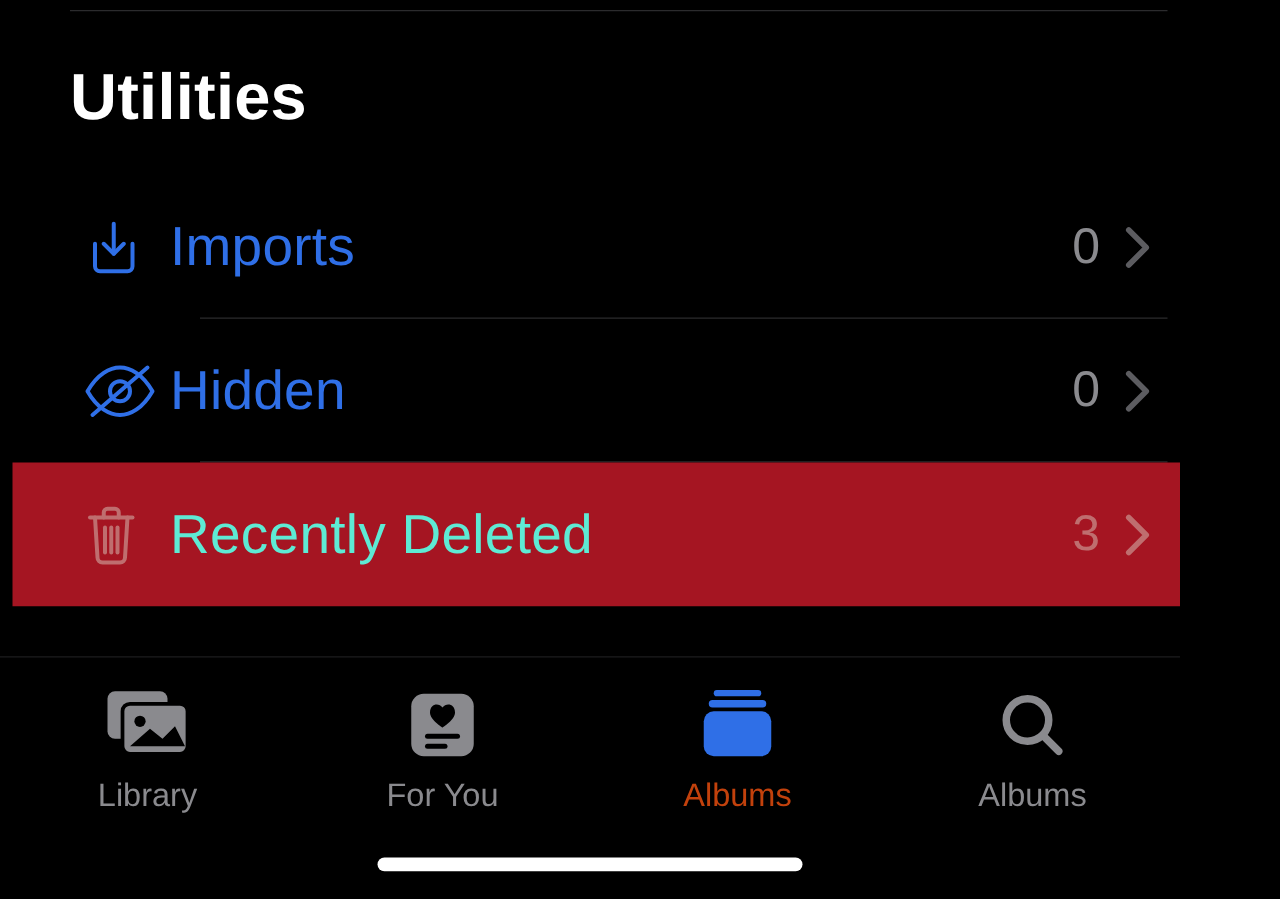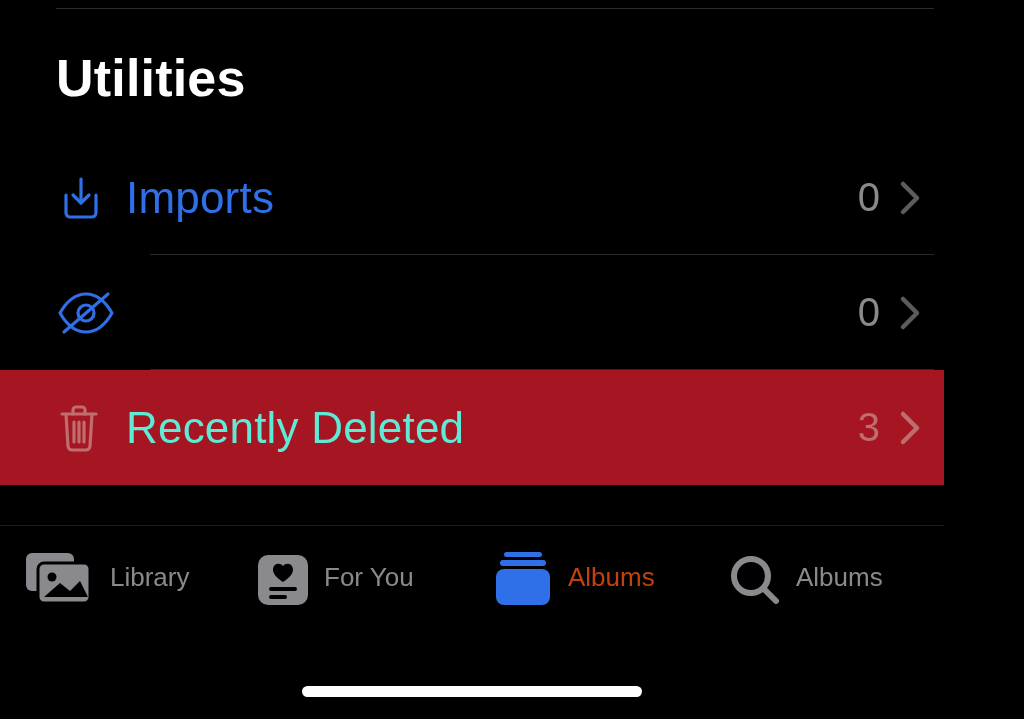--- a/index.html
+++ b/index.html
@@ -1,37 +1,37 @@
 <!DOCTYPE html>
 <html><head>
   <meta charset="utf-8">
   <style>
     * { margin:0; padding:0; box-sizing:border-box; -webkit-font-smoothing:antialiased; }
     html, body { width:1024px; height:719px; background:#000; font-family:-apple-system,"SF Pro Display","Helvetica Neue",Arial,sans-serif; overflow:hidden; }
     .screen { position:relative; width:944px; height:719px; background:#000; }
     .hr-top { position:absolute; top:8px; left:56px; right:10px; height:1px; background:#2b2b2d; }
     .title { position:absolute; left:56px; top:48px; font-size:52px; font-weight:700; color:#fff; letter-spacing:.2px; }
-    .list { position:absolute; left:0; right:0; top:140px; }
+    .list { position:absolute; left:10px; right:0; top:140px; }
     .row { position:relative; display:flex; align-items:center; height:115px; }
     .row .indent { width:56px; flex:0 0 56px; }
     .row .icon-slot { width:70px; flex:0 0 70px; display:flex; align-items:center; justify-content:flex-start; }
     .row .label { font-size:44px; font-weight:400; color:#2f6fe7; letter-spacing:.2px; }
     .row .spacer { flex:1; }
     .row .count { font-size:40px; color:#8a8a8e; margin-right:10px; }
     .row .chev { flex:0 0 40px; display:flex; align-items:center; justify-content:center; margin-right:14px; }
     .row .sep { position:absolute; bottom:0; left:150px; right:10px; height:1px; background:#2b2b2d; }
     .row.highlight { background:#a51522; }
     .row.highlight .label { color:#5eead4; }
     .row.highlight .count { color:#bf6e6f; }
     .row.highlight .icon-slot svg { stroke:#bf6e6f; }
     .row.highlight .chev svg { stroke:#bf6e6f; }
 
     .tabbar { position:absolute; left:0; right:0; bottom:0; height:194px; background:#000; display:flex; align-items:flex-start; justify-content:space-around; padding-top:20px; }
     .tabbar::before { content:""; position:absolute; top:0; left:0; right:0; height:1px; background:#1c1c1e; }
-    .tab { display:flex; flex-direction:row; align-items:center; gap:12px; width:200px; }
+    .tab { display:flex; flex-direction:column; align-items:center; gap:12px; width:200px; }
     .tab .tab-icon { height:64px; display:flex; align-items:flex-end; justify-content:center; }
     .tab .tab-label { font-size:26px; color:#8a8a8e; }
     .tab.active .tab-label { color:#c2410c; }
 
     .home-indicator { position:absolute; bottom:22px; left:50%; transform:translateX(-50%); width:340px; height:11px; background:#fff; border-radius:6px; }
   </style>
 </head>
 <body>
 
 <div class="screen">
@@ -63,20 +63,21 @@
 
     <div class="row">
       <div class="indent"></div>
       <div class="icon-slot">
         <svg width="60" height="50" viewBox="0 0 60 50" fill="none" stroke="#2f6fe7" stroke-width="3.2" stroke-linecap="round" stroke-linejoin="round">
           <path d="M4 25 C12 11 22 6 30 6 C38 6 48 11 56 25 C48 39 38 44 30 44 C22 44 12 39 4 25 Z"></path>
           <circle cx="30" cy="25" r="8"></circle>
           <path d="M8 44 L52 6"></path>
         </svg>
       </div>
+      <div class="label">Hidden</div>
       <div class="spacer"></div>
       <div class="count">0</div>
       <div class="chev">
         <svg width="22" height="36" viewBox="0 0 22 36" fill="none" stroke="#5c5c60" stroke-width="4.5" stroke-linecap="round" stroke-linejoin="round">
             <path d="M4 4 L18 18 L4 32"></path>
           </svg>
       </div>
       <div class="sep"></div>
     </div>
 

